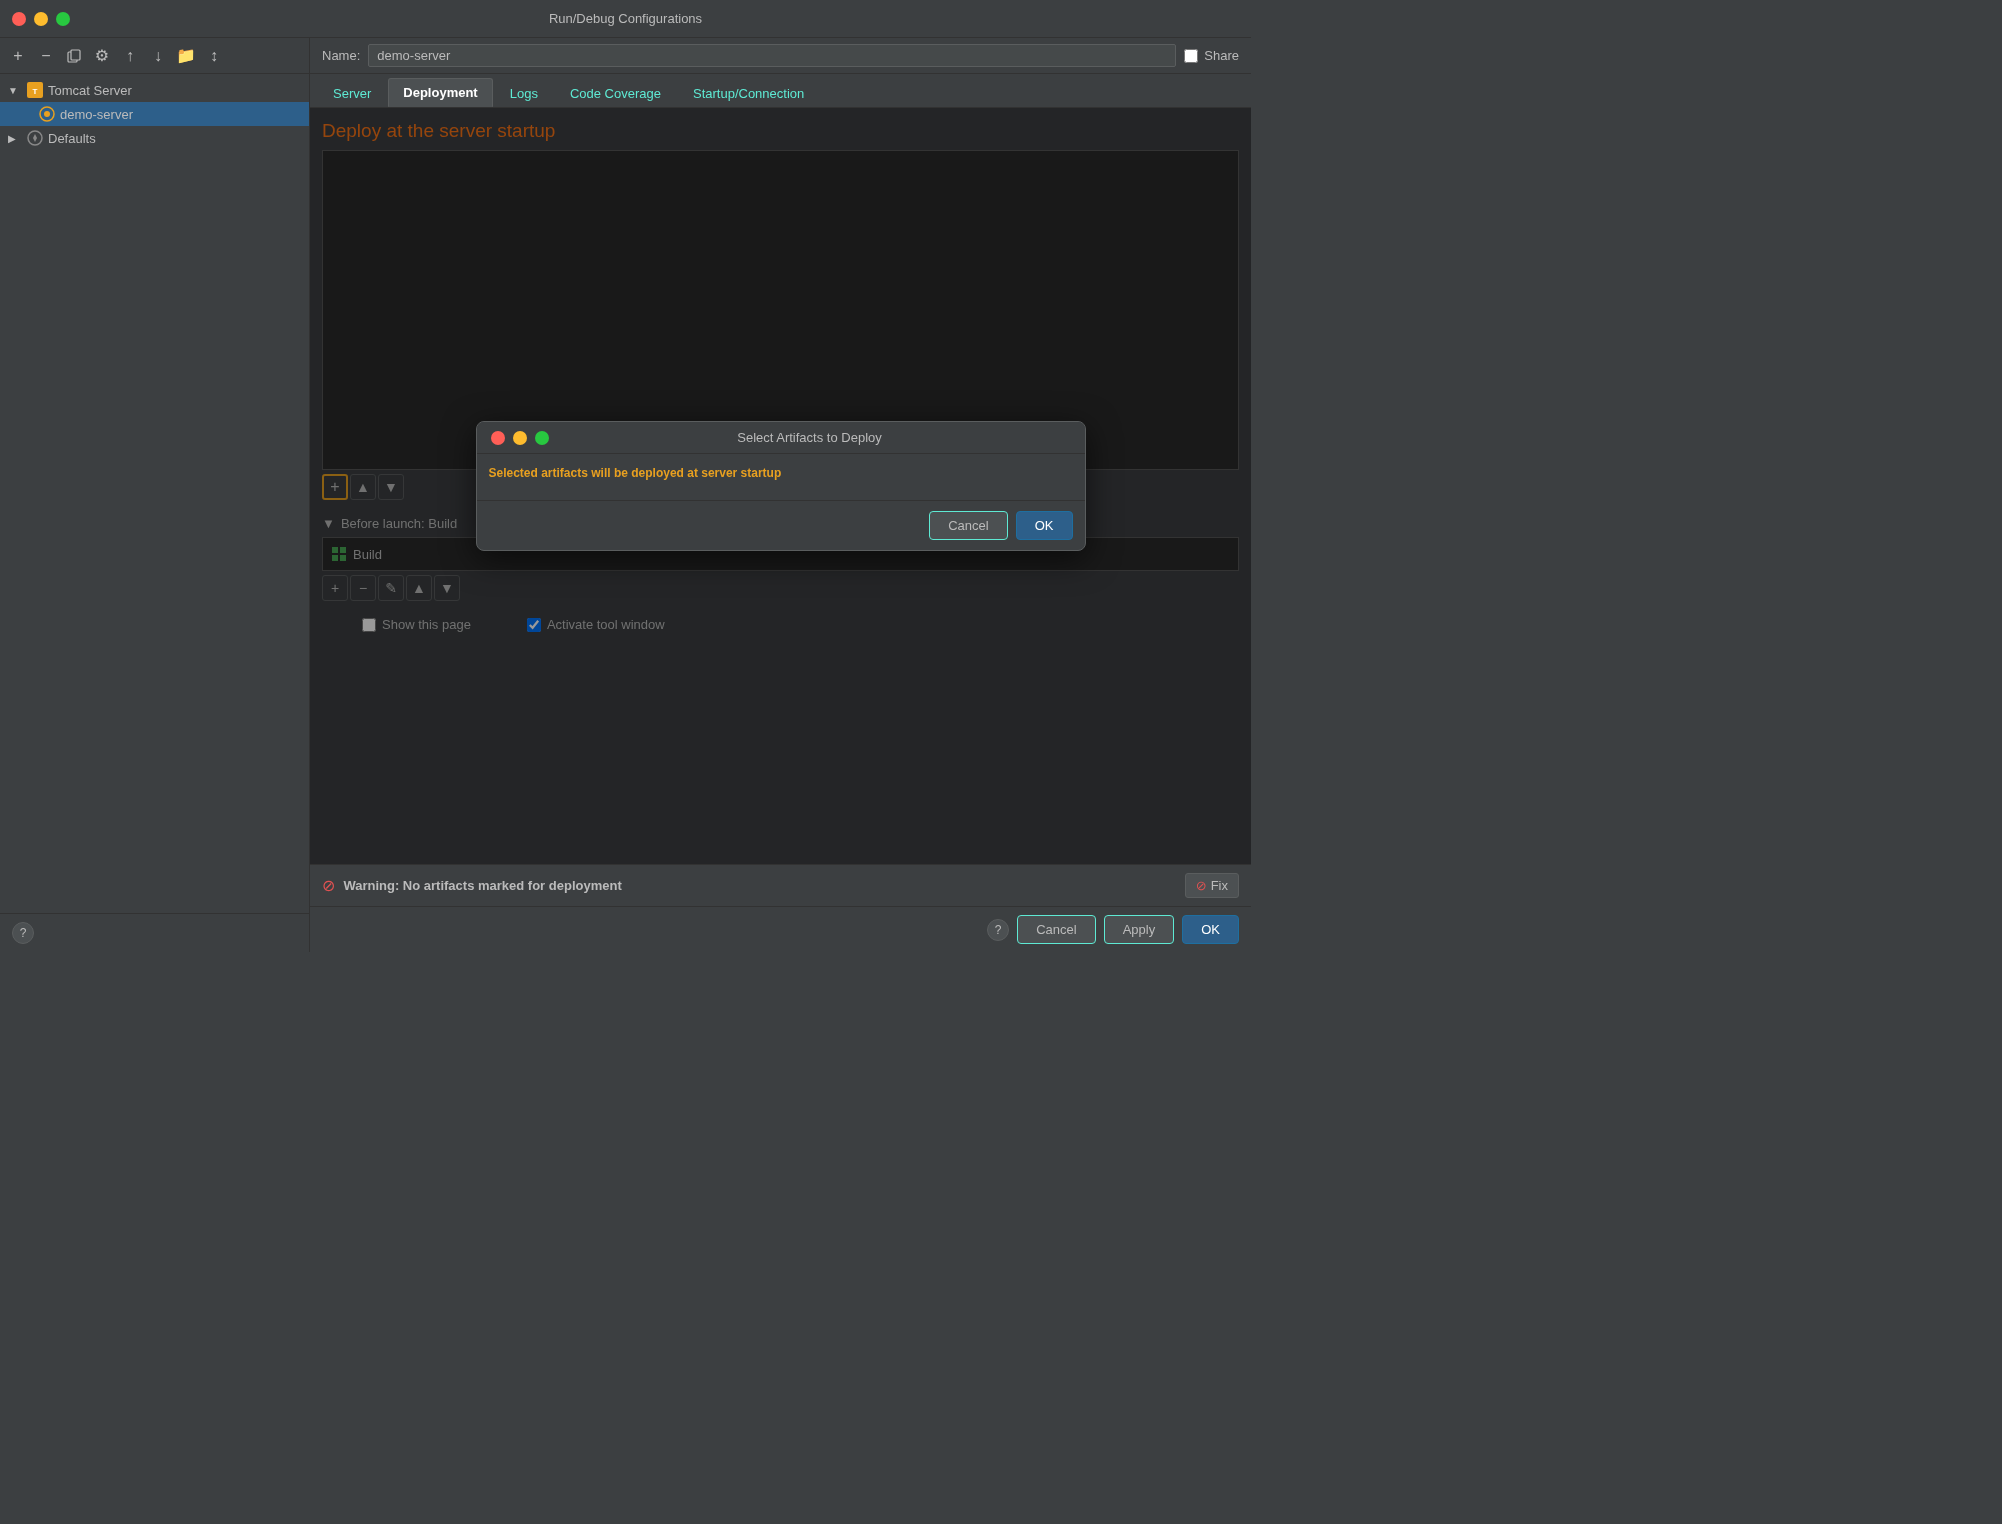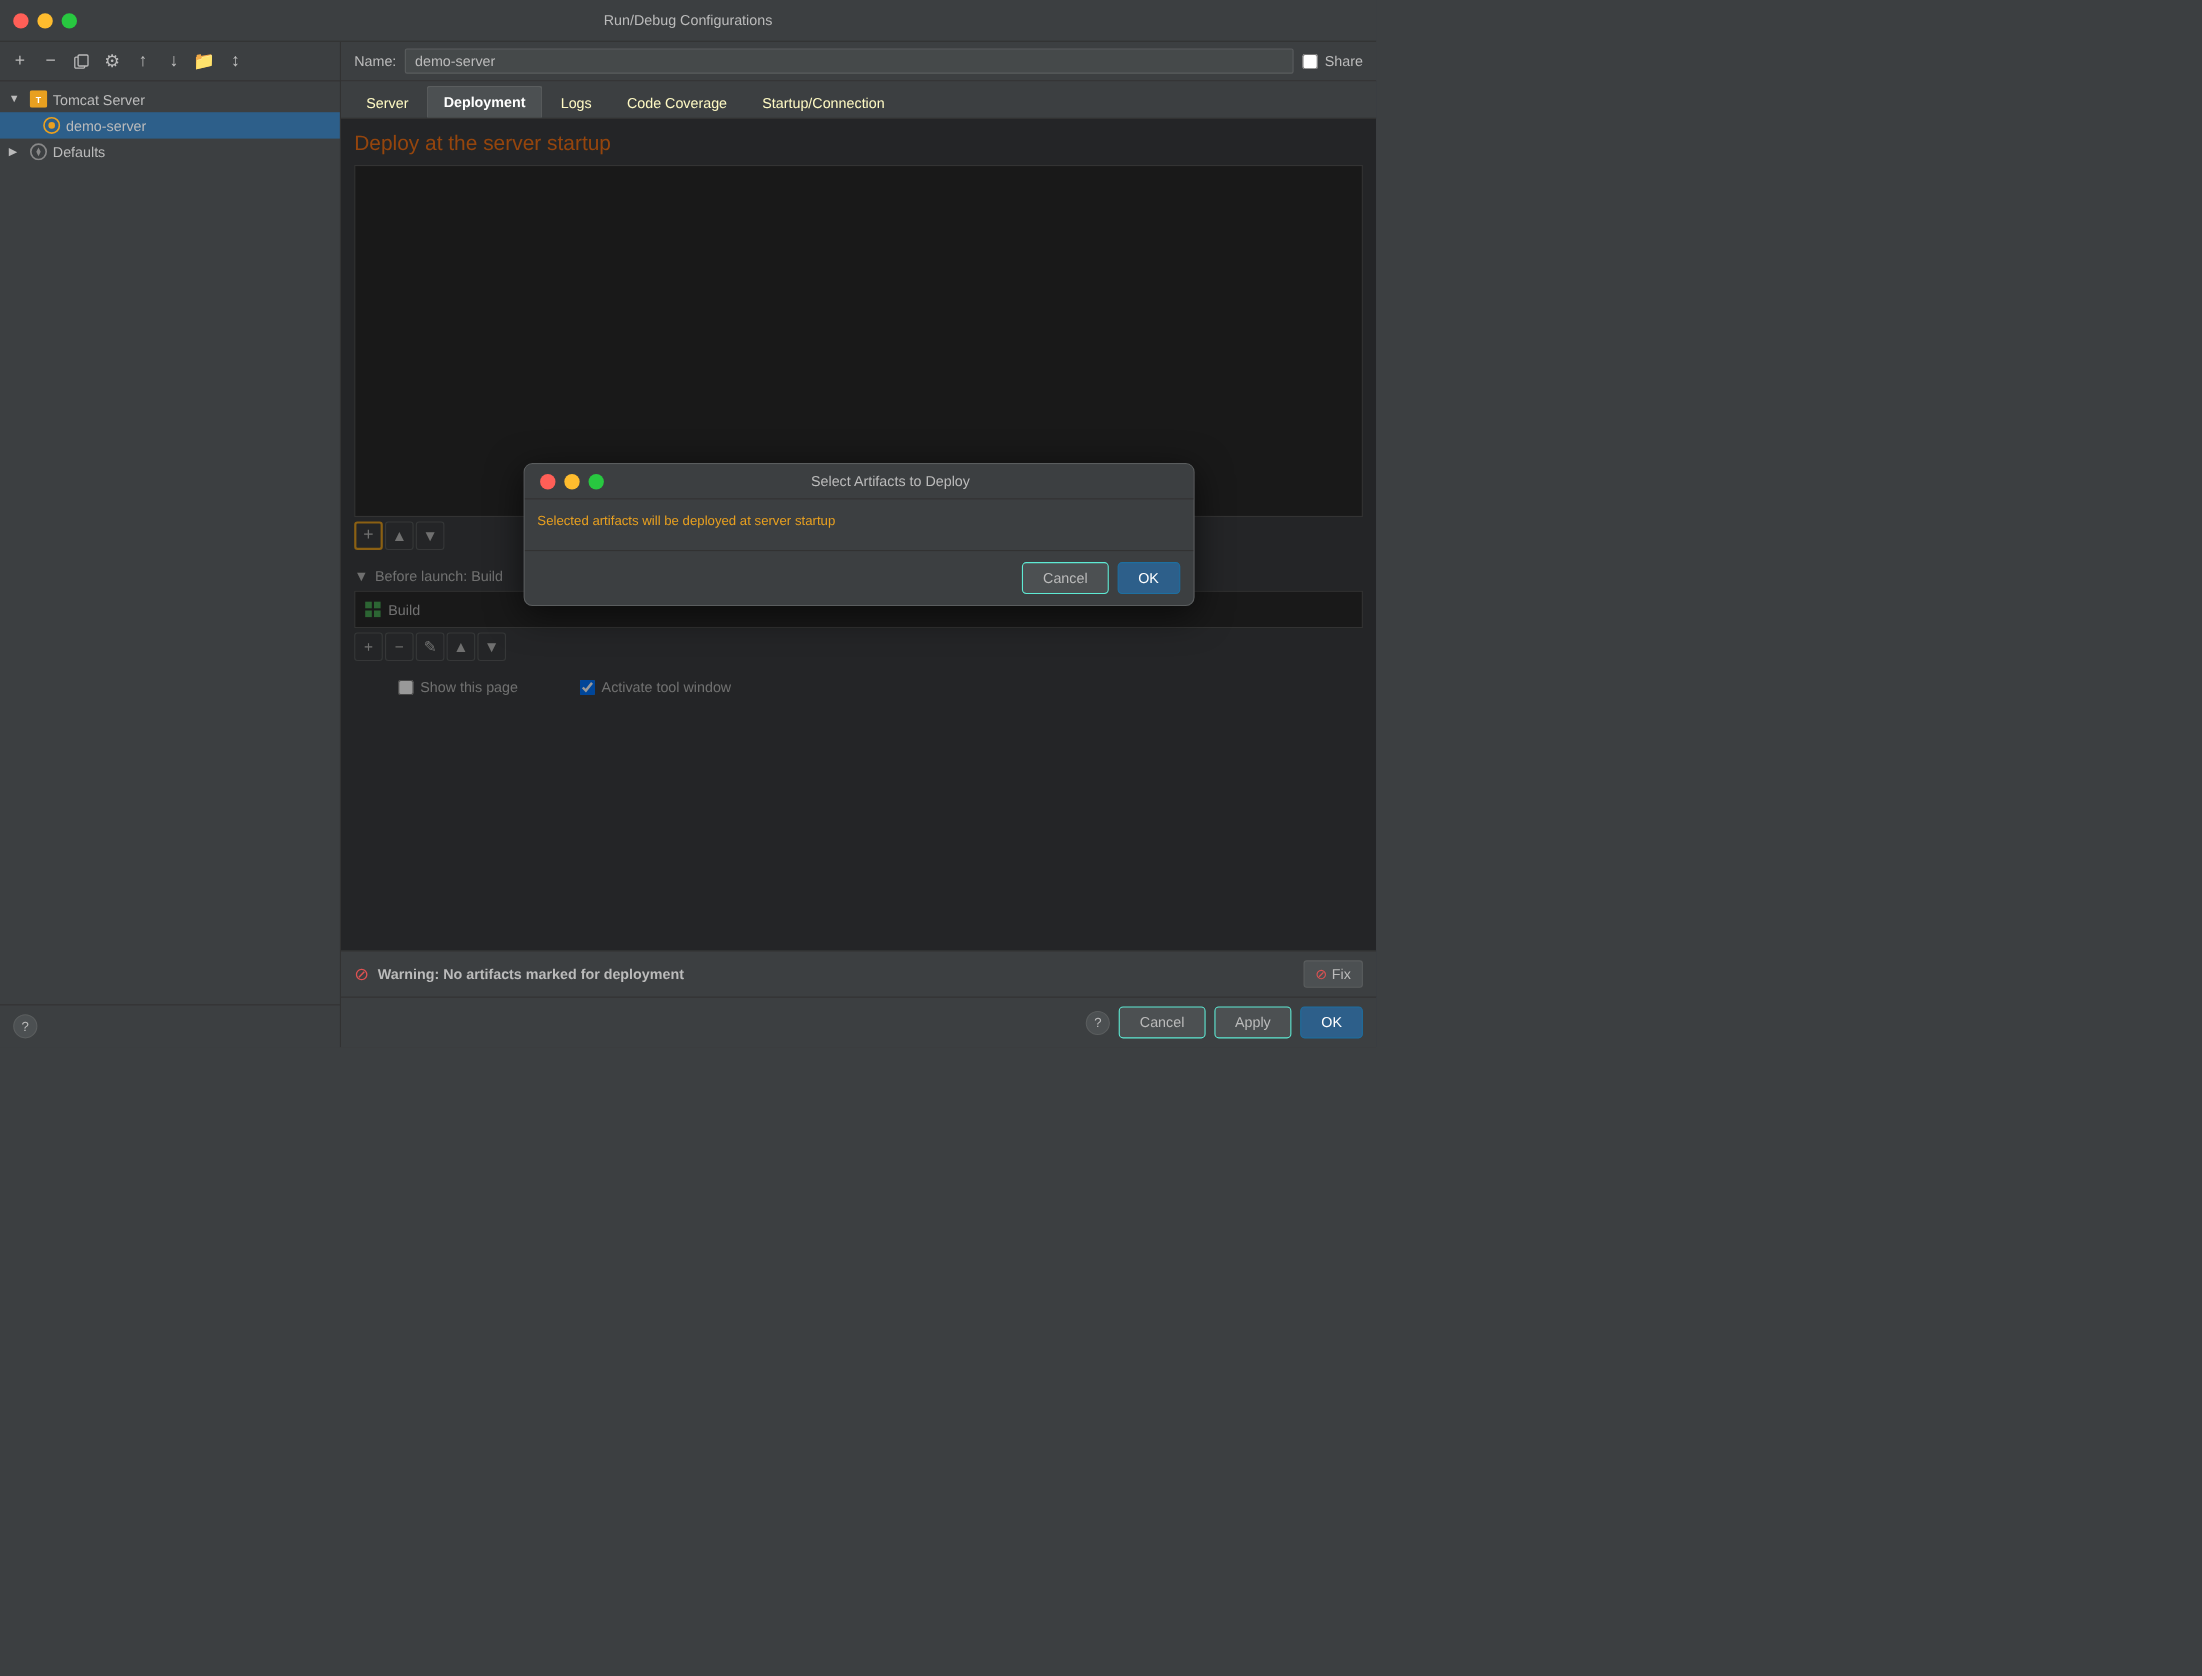--- a/index.html
+++ b/index.html
@@ -150,21 +150,21 @@
       display: flex;
       align-items: flex-end;
       padding: 0 8px;
       border-bottom: 1px solid #323232;
       background: #3c3f41;
       height: 34px;
     }
     .tab {
       padding: 6px 14px;
       font-size: 13px;
-      color: #fef9c3;
+      color: #5eead4;
       cursor: pointer;
       border: 1px solid transparent;
       border-bottom: none;
       margin-right: 2px;
       border-radius: 3px 3px 0 0;
     }
     .tab.active {
       background: #4c5052;
       border-color: #5a5d5e;
       border-bottom: 1px solid #4c5052;
@@ -376,20 +376,21 @@
       font-size: 13px;
       color: #bbbbbb;
     }
     .modal-body {
       padding: 12px;
     }
     .modal-hint {
       color: #e8a020;
       font-size: 12px;
       margin-bottom: 8px;
+      font-weight: bold;
     }
     .modal-artifact-list {
       background: #2b2b2b;
       border: 2px solid #e8a020;
       min-height: 320px;
     }
     .modal-artifact-item {
       display: flex;
       align-items: center;
       padding: 6px 10px;

